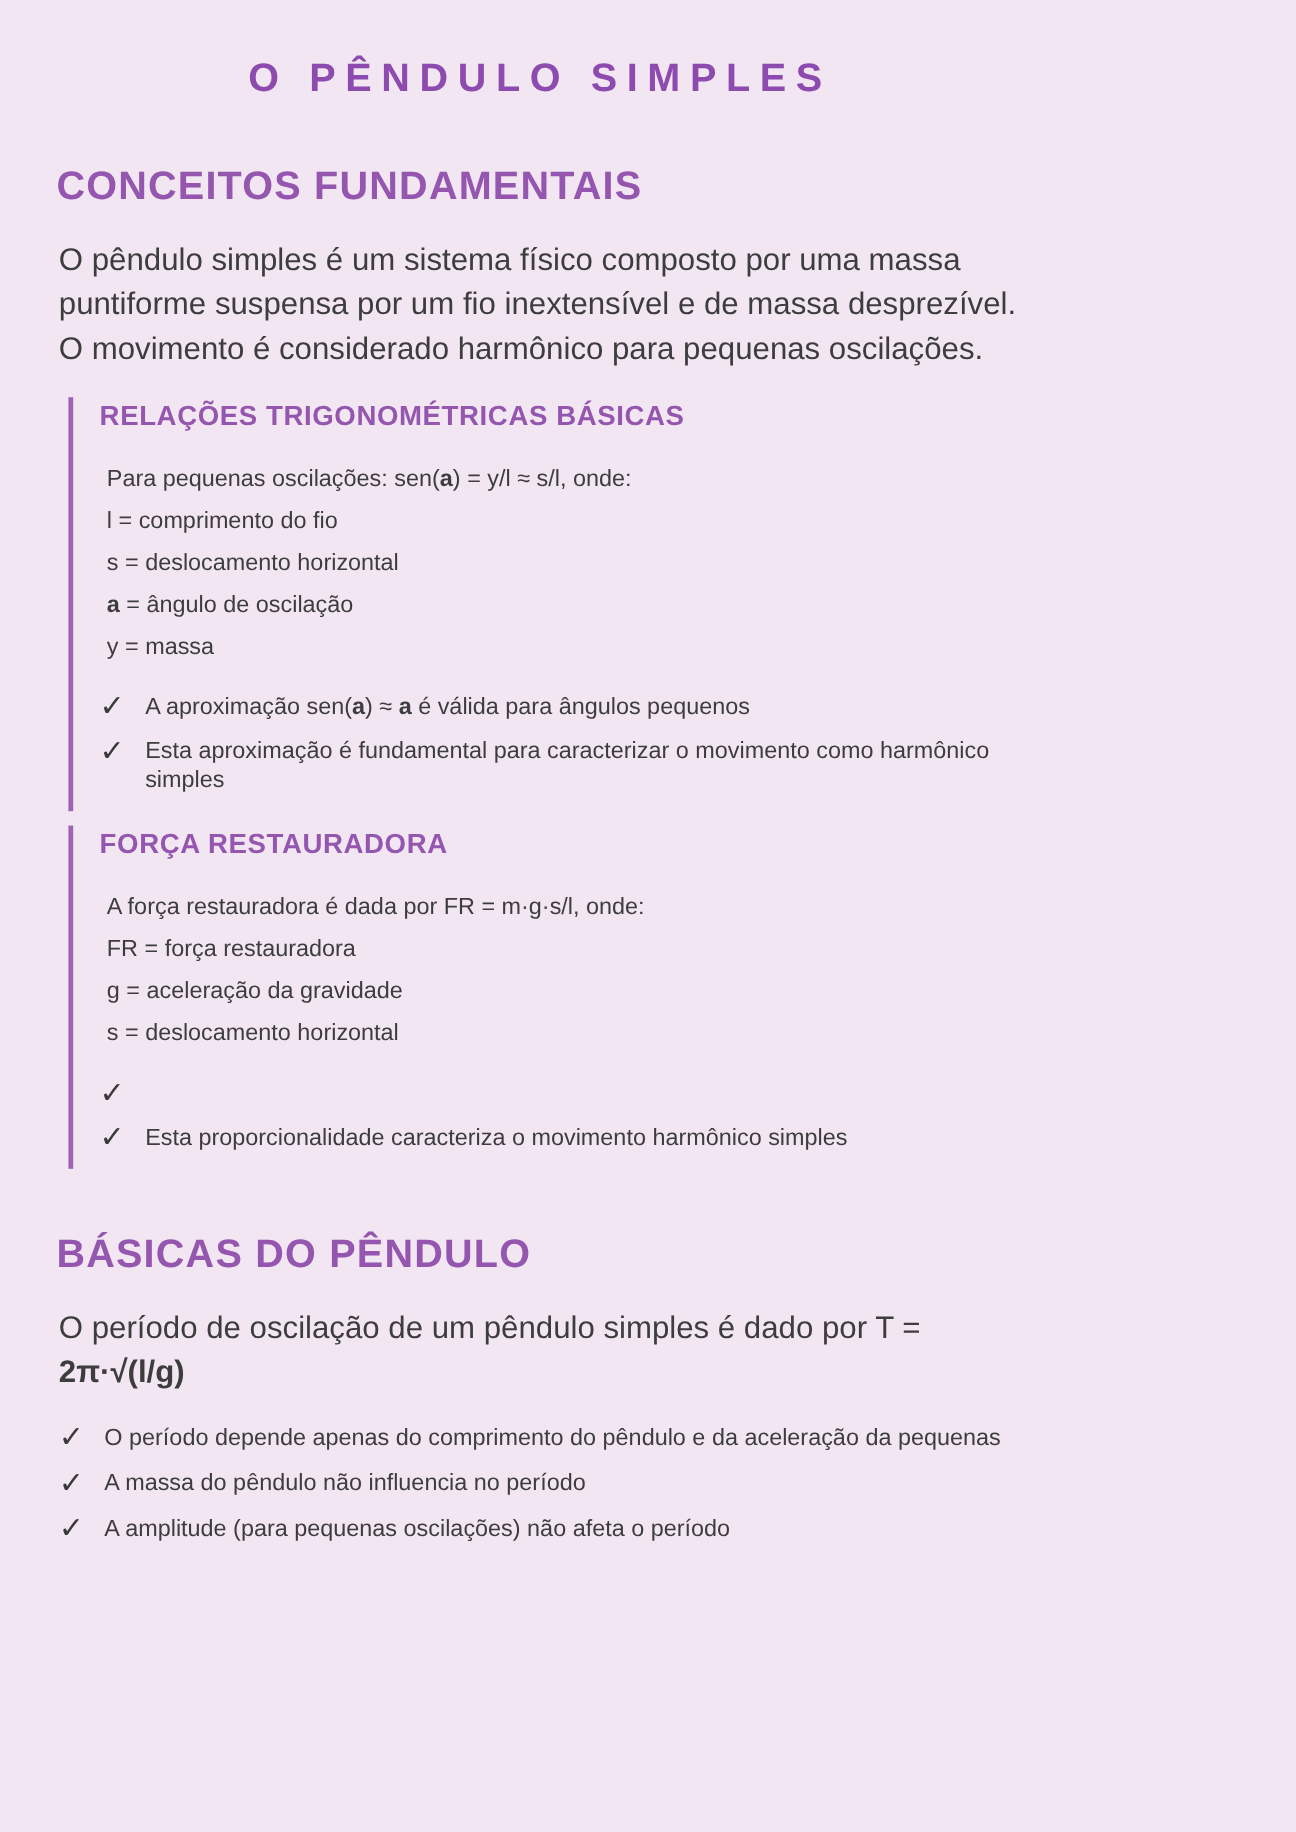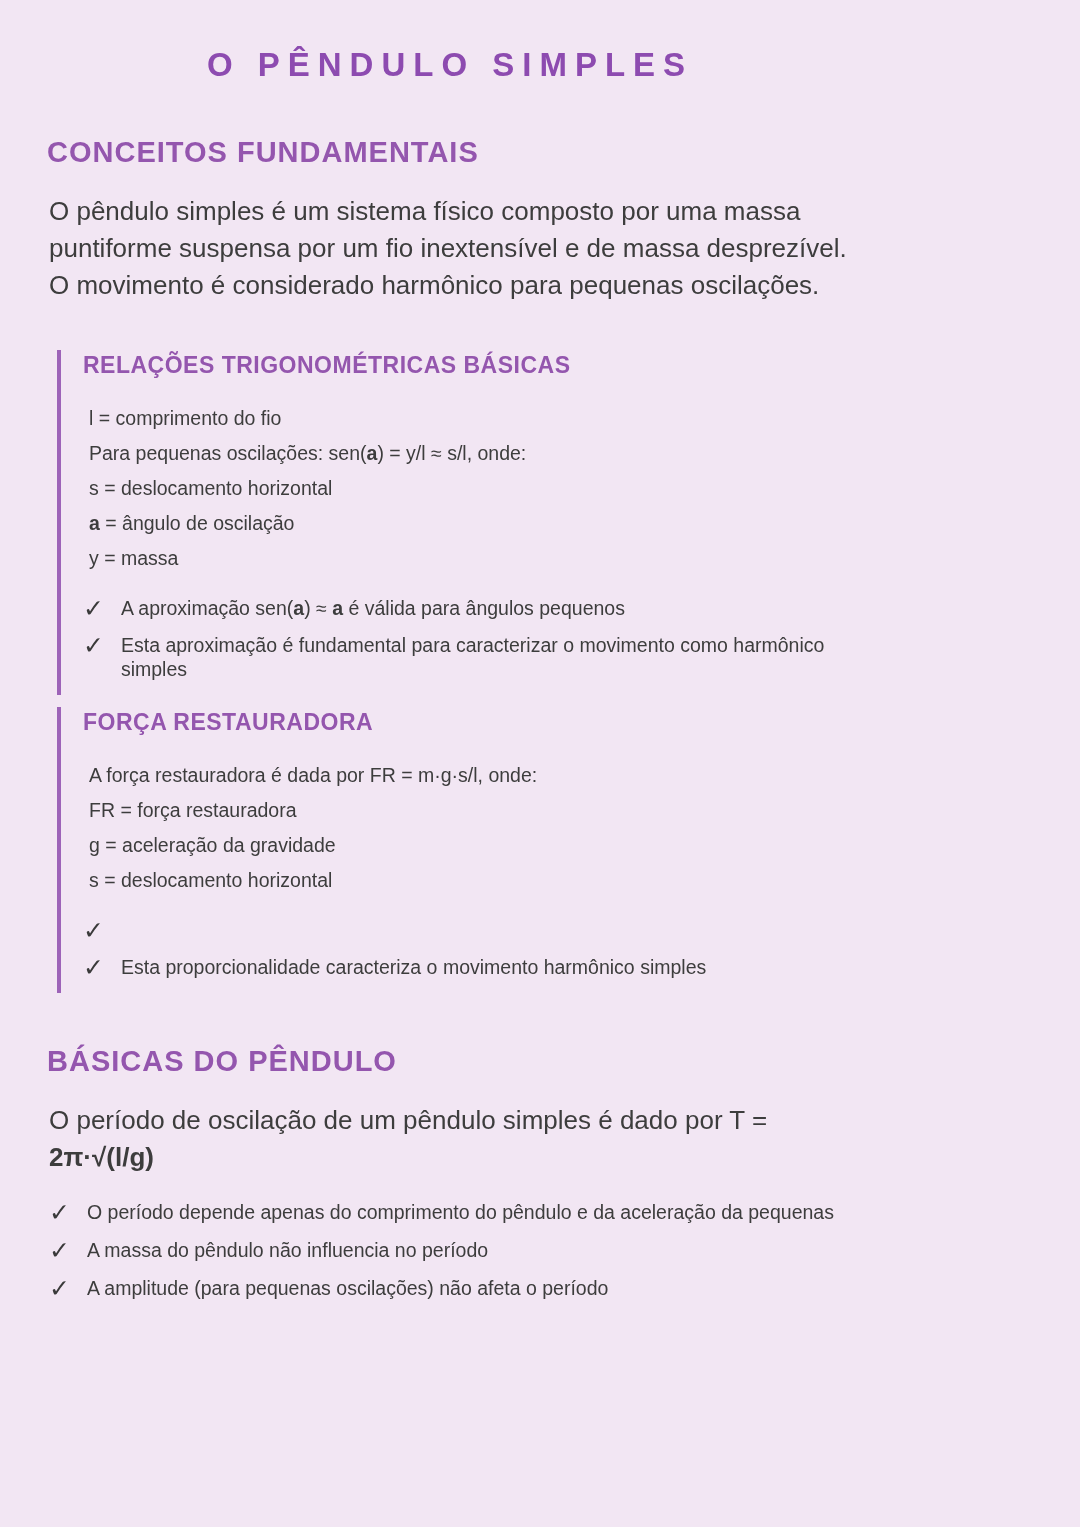--- a/index.html
+++ b/index.html
@@ -22,33 +22,33 @@
   .doc-title {
     margin: 0;
     text-align: center;
     font-size: 33px;
     font-weight: 700;
     letter-spacing: 8px;
     color: var(--title, #8d4bb0);
   }
   .section-heading {
     margin: 52px 0 0 0;
-    font-size: 29px;
+    font-size: 33px;
     font-weight: 700;
     letter-spacing: 1px;
     color: var(--heading, #9456ae);
   }
   .body-para {
     margin: 24px 0 0 2px;
     max-width: 985px;
     font-size: 26px;
     line-height: 37px;
   }
   .box {
-    margin: 46px 0 0 10px;
+    margin: 22px 0 0 10px;
     border-left: 4px solid var(--box-border, #9d63b8);
     padding: 2px 0 14px 22px;
   }
   .box + .box { margin-top: 12px; }
   .box-heading {
     margin: 0;
     font-size: 23px;
     font-weight: 700;
     letter-spacing: 0.5px;
     color: var(--heading, #9456ae);
@@ -85,22 +85,22 @@
 <div class="page">
 
   <h1 class="doc-title">O PÊNDULO SIMPLES</h1>
 
   <section>
     <h2 class="section-heading">CONCEITOS FUNDAMENTAIS</h2>
     <p class="body-para">O pêndulo simples é um sistema físico composto por uma massa puntiforme suspensa por um fio inextensível e de massa desprezível. O movimento é considerado harmônico para pequenas oscilações.</p>
 
     <div class="box">
       <h3 class="box-heading">RELAÇÕES TRIGONOMÉTRICAS BÁSICAS</h3>
+      <p class="def-line">Para pequenas oscilações: sen(<b>a</b>) = y/l ≈ s/l, onde:</p>
       <p class="def-line">l = comprimento do fio</p>
-      <p class="def-line">Para pequenas oscilações: sen(<b>a</b>) = y/l ≈ s/l, onde:</p>
       <p class="def-line">s = deslocamento horizontal</p>
       <p class="def-line"><b>a</b> = ângulo de oscilação</p>
       <p class="def-line">y = massa</p>
       <div class="checks">
         <div class="check-row">
           <span class="check-mark">✓</span>
           <span class="check-text">A aproximação sen(<b>a</b>) ≈ <b>a</b> é válida para ângulos pequenos</span>
         </div>
         <div class="check-row">
           <span class="check-mark">✓</span>

